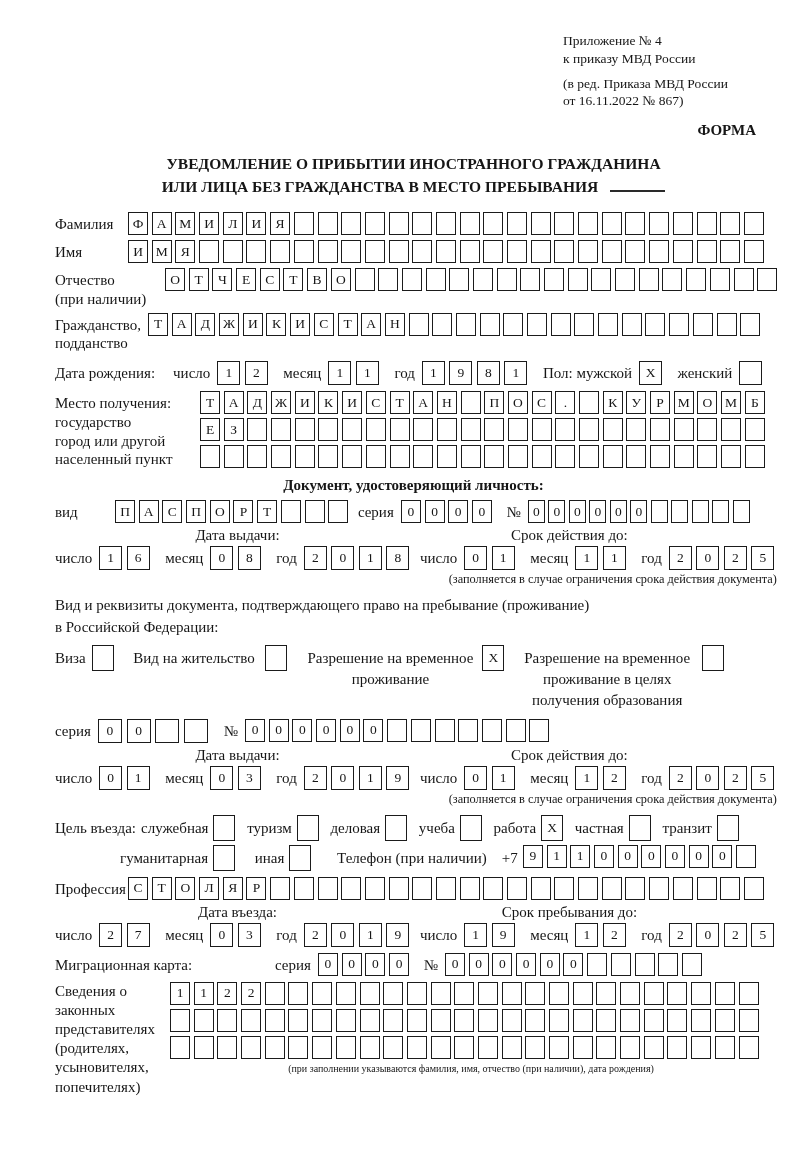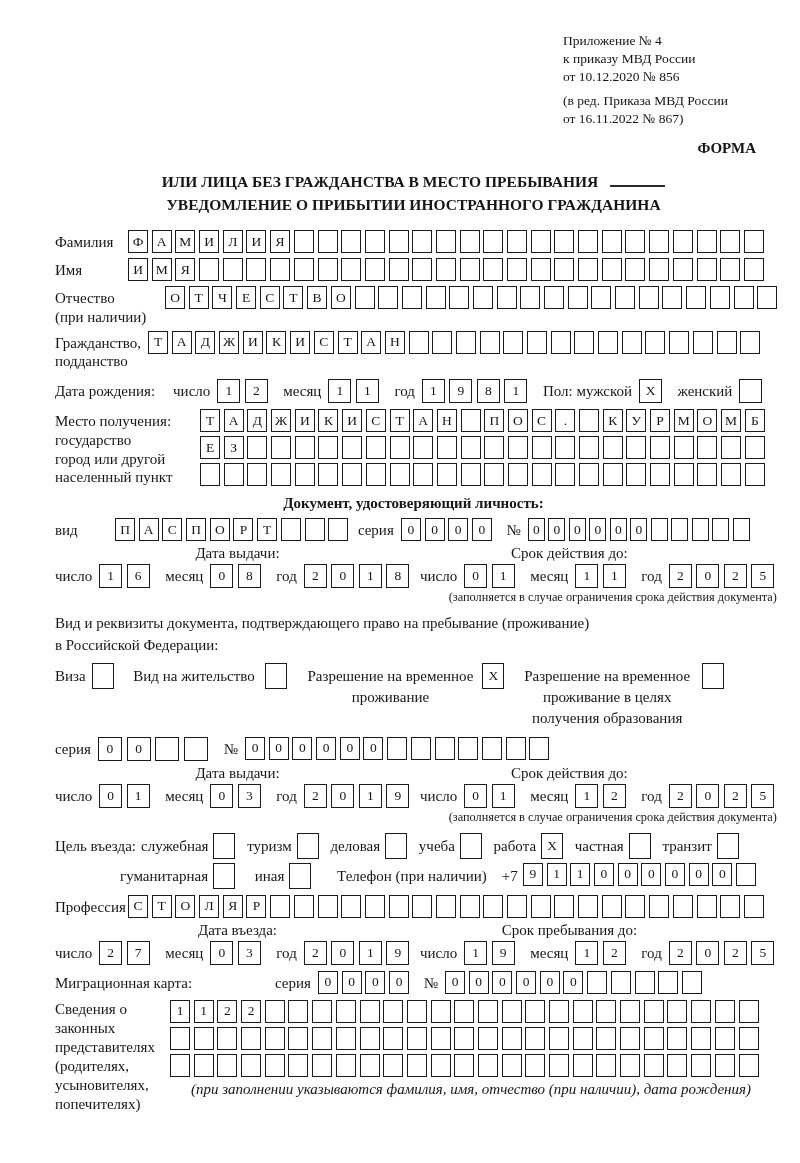--- a/index.html
+++ b/index.html
@@ -64,42 +64,41 @@
 
   .goal { display:flex; align-items:flex-start; white-space:nowrap; }
   .goal .g { font-size:15px; padding-top:5px; margin-right:5px; flex:0 0 auto; }
   .goal .boxes { margin-right:8px; }
   .ind65 { margin-left:65px; }
 
   .reps { display:flex; margin-top:6px; }
   .replbl { width:115px; font-size:15px; line-height:1.28; flex:0 0 auto; }
   .repcol { flex:1 1 auto; }
   .repcol .boxes { margin-bottom:4px; }
-  .repnote { font-size:15px; text-align:center; margin-top:4px;font-style:italic; }
+  .repnote { font-size:10px; text-align:center; margin-top:4px; }
 </style>
 </head>
 <body>
 
 <div class="page">
 
   <div class="topright">
     <div>Приложение № 4</div>
     <div>к приказу МВД России</div>
-    <div>от 10.12.2020 № 856</div>
     <div class="ed">(в ред. Приказа МВД России</div>
     <div>от 16.11.2022 № 867)</div>
   </div>
 
   <div class="forma">ФОРМА</div>
 
   <div class="title">
+    <div>УВЕДОМЛЕНИЕ О ПРИБЫТИИ ИНОСТРАННОГО ГРАЖДАНИНА</div>
     <div>
       <span>ИЛИ ЛИЦА БЕЗ ГРАЖДАНСТВА В МЕСТО ПРЕБЫВАНИЯ</span><span class="blankline"></span>
     </div>
-    <div>УВЕДОМЛЕНИЕ О ПРИБЫТИИ ИНОСТРАННОГО ГРАЖДАНИНА</div>
   </div>
 
 
   <div class="row mt14">
     <div class="lbl w73">Фамилия</div>
     <div class="boxes">
         <span class="bx">Ф</span>
         <span class="bx">А</span>
         <span class="bx">М</span>
         <span class="bx">И</span>

